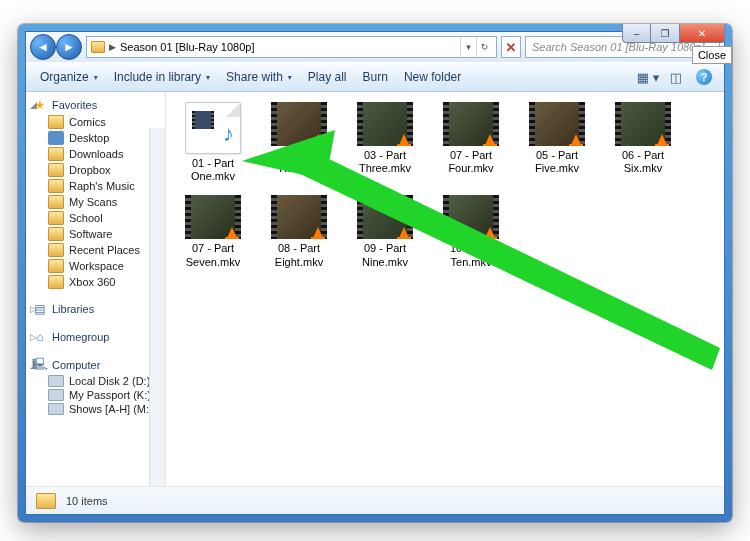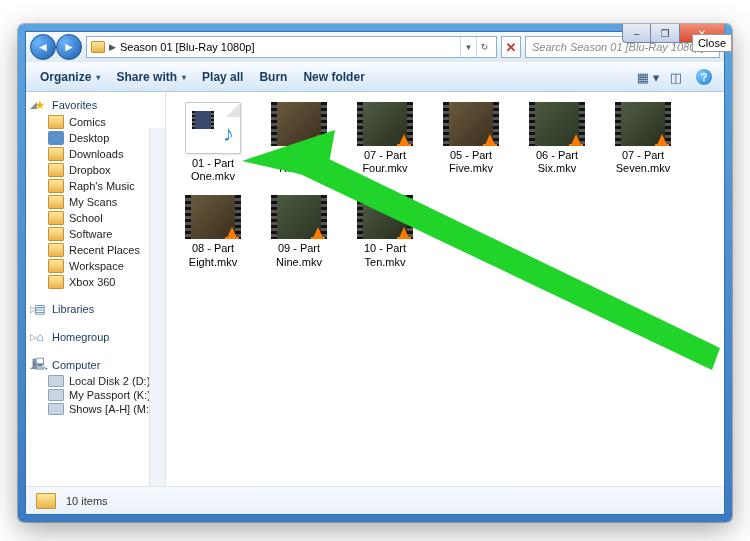--- a/index.html
+++ b/index.html
@@ -11,40 +11,40 @@
   box-shadow: 0 8px 28px rgba(0,0,0,.35), 0 0 0 1px rgba(0,0,0,.25);
   padding: 7px;
 }
 
 
 .tb-controls { position: absolute; top: 0; right: 7px; display: flex; }
 .tb-btn { width: 29px; height: 19px; background: linear-gradient(to bottom,#e9eef7,#c3d1e6); border: 1px solid #6f86a9; border-top: none; display: flex; align-items: center; justify-content: center; font-size: 10px; color: #34425a; }
 .tb-btn + .tb-btn { border-left: none; }
 .tb-btn.close { background: linear-gradient(to bottom,#f08f7a,#d94a2f); color:#fff; width: 45px; border-bottom-right-radius: 4px; }
 .tb-btn.min { border-bottom-left-radius: 4px; }
-.tb-close-label { position: absolute; top: 10px; right: 0; background:#fff; border:1px solid #999; font-size:11px; padding:2px 5px; }
+.tb-close-label { position: absolute; top: 22px; right: 0; background:#fff; border:1px solid #999; font-size:11px; padding:2px 5px; }
 
 .window { background: #fff; width: 100%; height: 100%; display: flex; flex-direction: column; border: 1px solid #3a6ea5; }
 
 
 .addr-row { height: 30px; background: linear-gradient(to bottom,#f7fbff 0%, #dfeaf7 100%); display: flex; align-items: center; padding: 0 4px; gap: 4px; }
 .nav-btns { display: flex; gap: 0; }
 .nav-btn { width: 26px; height: 26px; border-radius: 50%; background: radial-gradient(circle at 30% 30%, #6ab7ff, #1e5ca8); border: 1px solid #1b4f8a; display: flex; align-items: center; justify-content: center; color:#fff; font-size:12px; }
 .path-box { flex: 1; height: 22px; background:#fff; border:1px solid #96adc6; display:flex; align-items:center; padding:0 4px; font-size:11px; }
 .path-seg { display:flex; align-items:center; gap:4px; }
 .folder-ico { width:14px; height:12px; background: linear-gradient(to bottom,#fde79a,#e8b54a); border-radius:1px; border:1px solid #c99230; }
 .chev { color:#555; font-size:9px; }
 .path-drop { margin-left:auto; display:flex; }
 .path-drop span { width:16px; height:20px; display:flex; align-items:center; justify-content:center; border-left:1px solid #cbd7e4; font-size:9px; color:#555;}
 .refresh-x { width:20px; color:#c33; display:flex; align-items:center; justify-content:center; font-size:13px; font-weight:bold; border:1px solid #96adc6; height:22px; background:#fff;}
 .search-box { width: 195px; height:22px; border:1px solid #96adc6; background:#fff; font-size:11px; font-style:italic; color:#888; padding:0 6px; display:flex; align-items:center; }
 
 
 .toolbar { height: 30px; background: linear-gradient(to bottom,#f9fcff 0%, #e5f0fb 50%, #d6e8f8 100%); border-top:1px solid #fff; border-bottom:1px solid #b6c9de; display:flex; align-items:center; padding:0 8px; gap: 4px; font-size:12px; color:#1a3a5c; }
-.tool-item { padding: 3px 6px; display:flex; align-items:center; gap:3px; cursor:default;font-weight:bold; }
+.tool-item { padding: 3px 6px; display:flex; align-items:center; gap:3px; cursor:default; }
 .tool-drop::after { content:"▾"; font-size:8px; margin-left:2px; color:#3a5a7c;}
 .tool-spacer { flex:1; }
 .tool-icon-btn { width:24px; height:22px; display:flex; align-items:center; justify-content:center; font-size:13px; color:#3a5a7c; }
 .help-ico { width:16px; height:16px; border-radius:50%; background: radial-gradient(circle at 30% 30%, #7cc8ff, #1e7fd6); color:#fff; font-size:11px; display:flex; align-items:center; justify-content:center; font-weight:bold;}
 
 
 .body { flex:1; display:flex; overflow:hidden; }
 .sidebar { width: 140px; background:#fff; border-right:1px solid #e0e6ec; padding:4px 0; font-size:11px; overflow:hidden; position:relative; }
 .tree-group { margin-bottom: 10px; }
 .tree-hdr { display:flex; align-items:center; gap:4px; padding:2px 6px; color:#1a3a5c; }
@@ -118,20 +118,21 @@
           <span>▾</span>
           <span>↻</span>
         </div>
       </div>
       <div class="refresh-x">✕</div>
       <div class="search-box">Search Season 01 [Blu-Ray 1080p]</div>
     </div>
 
     <div class="toolbar">
       <div class="tool-item tool-drop">Organize</div>
+      <div class="tool-item tool-drop">Include in library</div>
       <div class="tool-item tool-drop">Share with</div>
       <div class="tool-item">Play all</div>
       <div class="tool-item">Burn</div>
       <div class="tool-item">New folder</div>
       <div class="tool-spacer"></div>
       <div class="tool-icon-btn">▦ ▾</div>
       <div class="tool-icon-btn">◫</div>
       <div class="tool-icon-btn">
           <span class="help-ico">?</span>
         </div>
@@ -251,20 +252,30 @@
              <div class="still variant2"></div>
              <div class="vlc-cone"></div>
              <div class="vlc-base"></div>
            </div>
               <div class="thumb-label">02 - Part Two.mkv</div>
             </div>
             <div class="thumb">
               <div class="thumb-img">
              <div class="sprocket l"></div>
                 <div class="sprocket r"></div>
+             <div class="still"></div>
+             <div class="vlc-cone"></div>
+             <div class="vlc-base"></div>
+           </div>
+              <div class="thumb-label">03 - Part Three.mkv</div>
+            </div>
+            <div class="thumb">
+              <div class="thumb-img">
+             <div class="sprocket l"></div>
+                <div class="sprocket r"></div>
              <div class="still variant3"></div>
              <div class="vlc-cone"></div>
              <div class="vlc-base"></div>
            </div>
               <div class="thumb-label">07 - Part Four.mkv</div>
             </div>
             <div class="thumb">
               <div class="thumb-img">
              <div class="sprocket l"></div>
                 <div class="sprocket r"></div>

